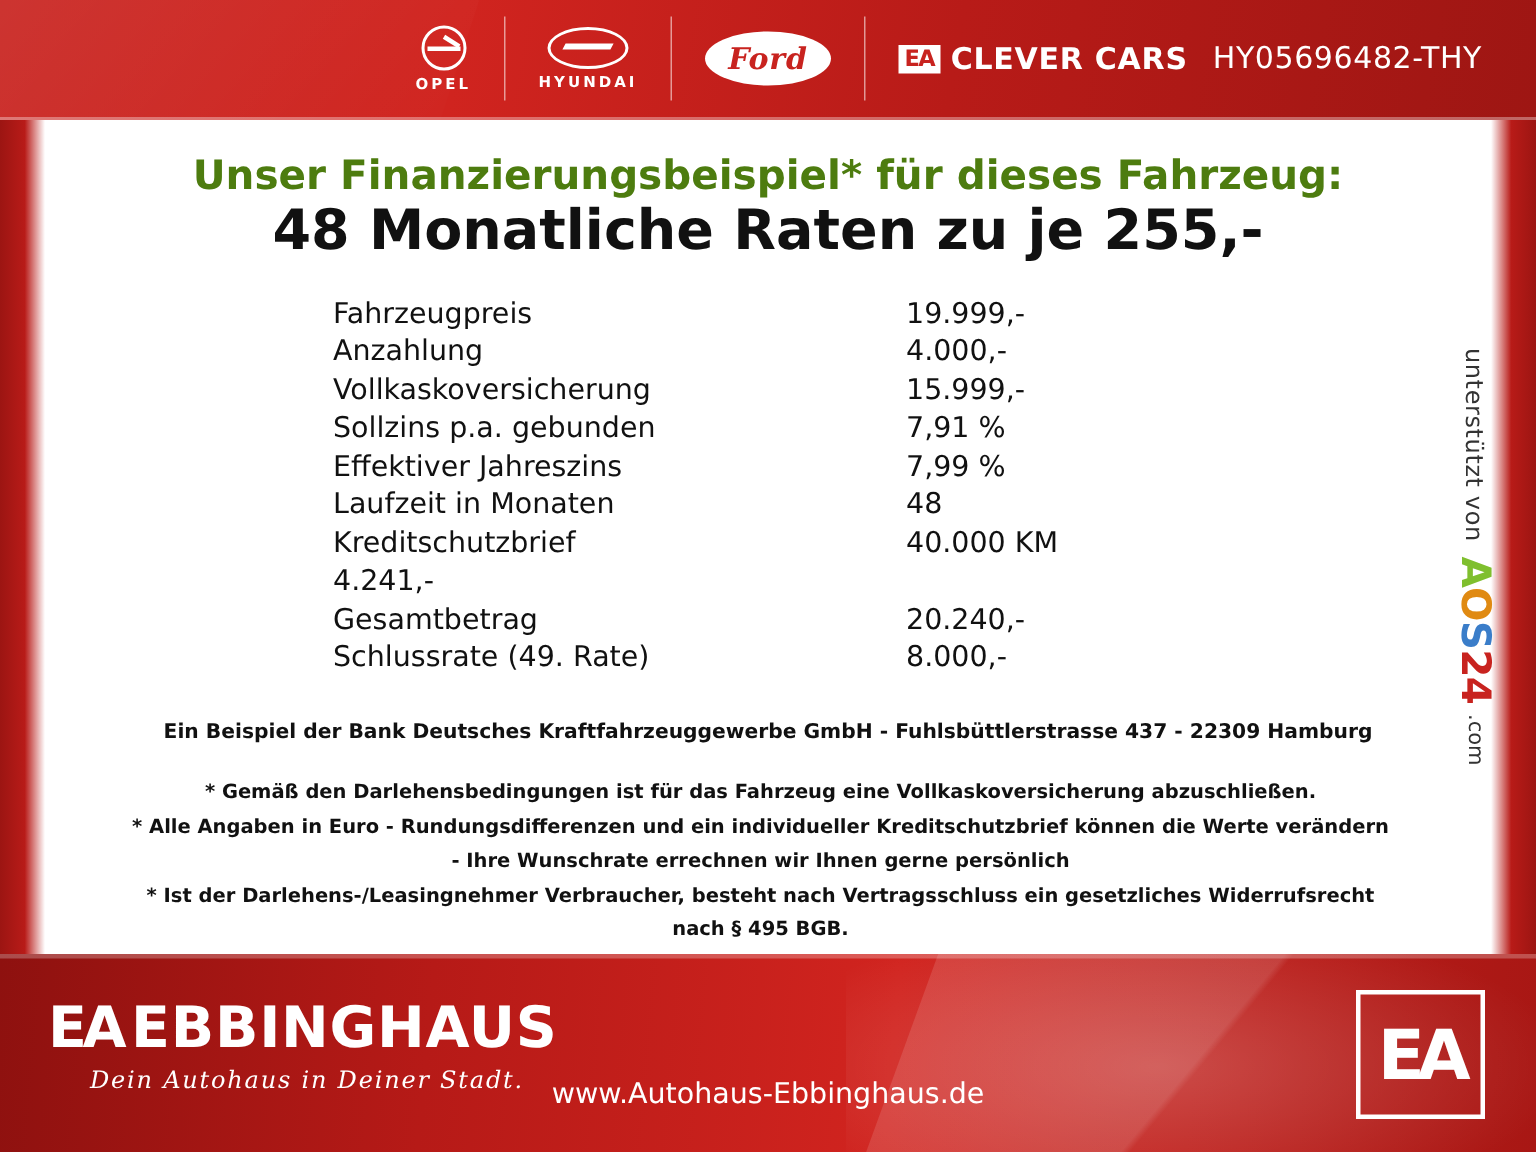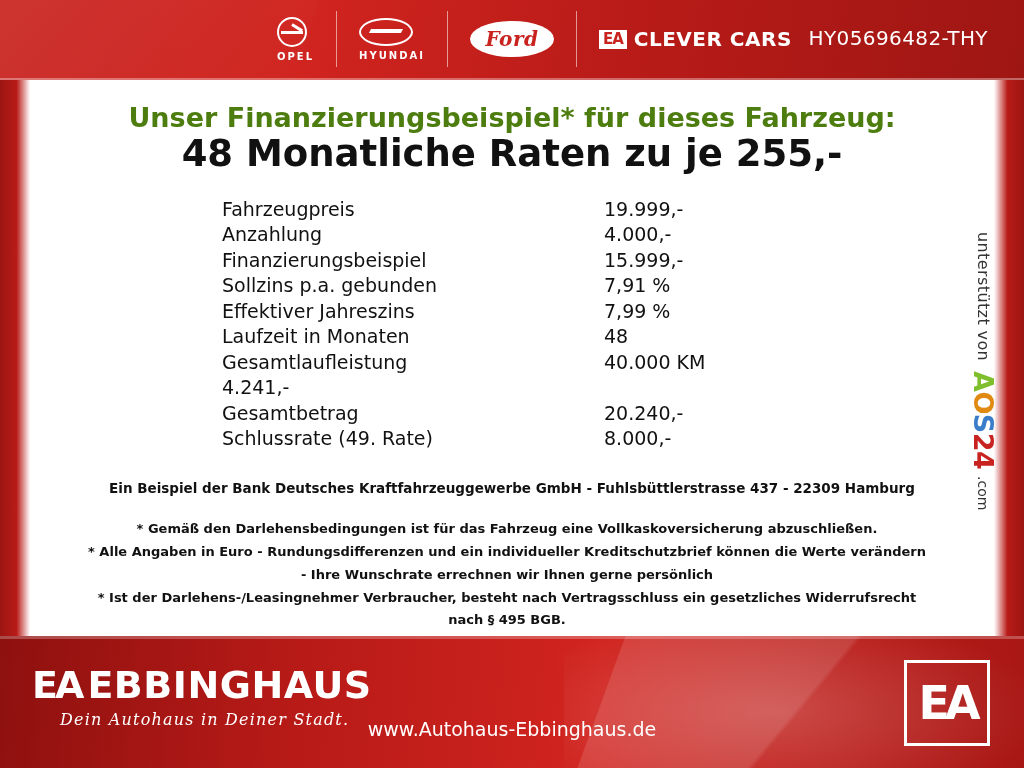--- a/index.html
+++ b/index.html
@@ -32,21 +32,21 @@
     background: linear-gradient(120deg, rgba(255,255,255,0.10), rgba(255,255,255,0));
     transform: skewX(-18deg);
     pointer-events: none;
   }
   .brands {
     position: absolute; left: 255px; top: 0;
     height: 78px;
     display: flex; align-items: center; gap: 0;
   }
   .brand {
-    display: flex; flex-direction: column; align-items: flex-start; justify-content: center;
+    display: flex; flex-direction: column; align-items: center; justify-content: center;
     color: #fff; padding: 0 22px; height: 56px;
   }
   .brand + .brand { border-left: 1px solid rgba(255,255,255,0.55); }
 
   .opel-mark {
     width: 30px; height: 30px; border-radius: 50%;
     border: 2px solid #fff;
     position: relative;
   }
   .opel-mark::before {
@@ -283,37 +283,37 @@
     <div class="rows">
       <div class="row">
         <span class="label">Fahrzeugpreis</span>
         <span class="value">19.999,-</span>
       </div>
       <div class="row">
         <span class="label">Anzahlung</span>
         <span class="value">4.000,-</span>
       </div>
       <div class="row">
-        <span class="label">Finanzierungsbeispiel</span>
+        <span class="label">Vollkaskoversicherung</span>
         <span class="value">15.999,-</span>
       </div>
       <div class="row">
         <span class="label">Sollzins p.a. gebunden</span>
         <span class="value">7,91 %</span>
       </div>
       <div class="row">
         <span class="label">Effektiver Jahreszins</span>
         <span class="value">7,99 %</span>
       </div>
       <div class="row">
         <span class="label">Laufzeit in Monaten</span>
         <span class="value">48</span>
       </div>
       <div class="row">
-        <span class="label">Gesamtlaufleistung</span>
+        <span class="label">Kreditschutzbrief</span>
         <span class="value">40.000 KM</span>
       </div>
       <div class="row">
         <span class="value">4.241,-</span>
       </div>
       <div class="row">
         <span class="label">Gesamtbetrag</span>
         <span class="value">20.240,-</span>
       </div>
       <div class="row">

